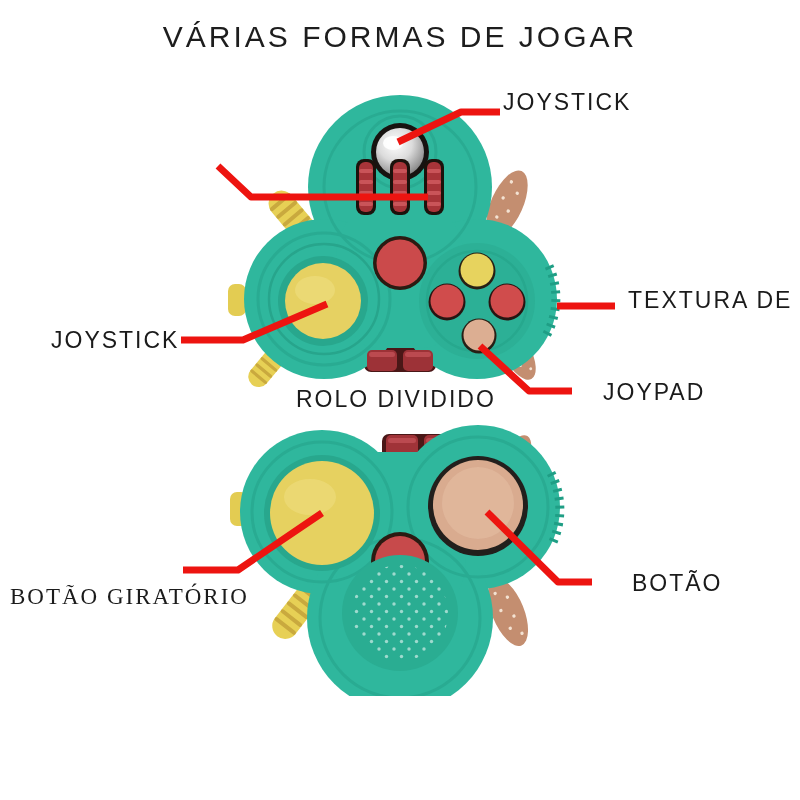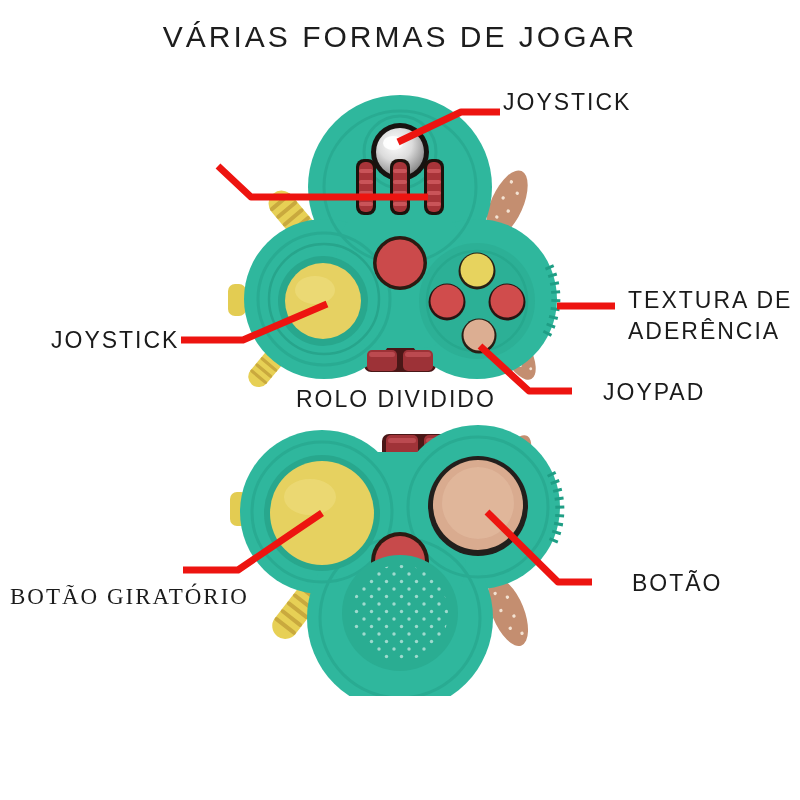--- a/index.html
+++ b/index.html
@@ -207,20 +207,19 @@
       <polyline points="487,512 558,582 592,582"></polyline>
     </g>
   </svg>
 
   <div class="title">VÁRIAS FORMAS DE JOGAR</div>
 
   <div class="label lbl-rolamento">JOYSTICK</div>
   <div class="label lbl-joystick">JOYSTICK</div>
   <div class="label lbl-textura">
     <div>TEXTURA DE</div>
-    <div>ADERÊNCIA</div>
   </div>
   <div class="label lbl-joypad">JOYPAD</div>
   <div class="label lbl-rolo-dividido">ROLO DIVIDIDO</div>
   <div class="label lbl-botao-giratorio">BOTÃO GIRATÓRIO</div>
   <div class="label lbl-botao">BOTÃO</div>
 
 </div>
 
 </body></html>

